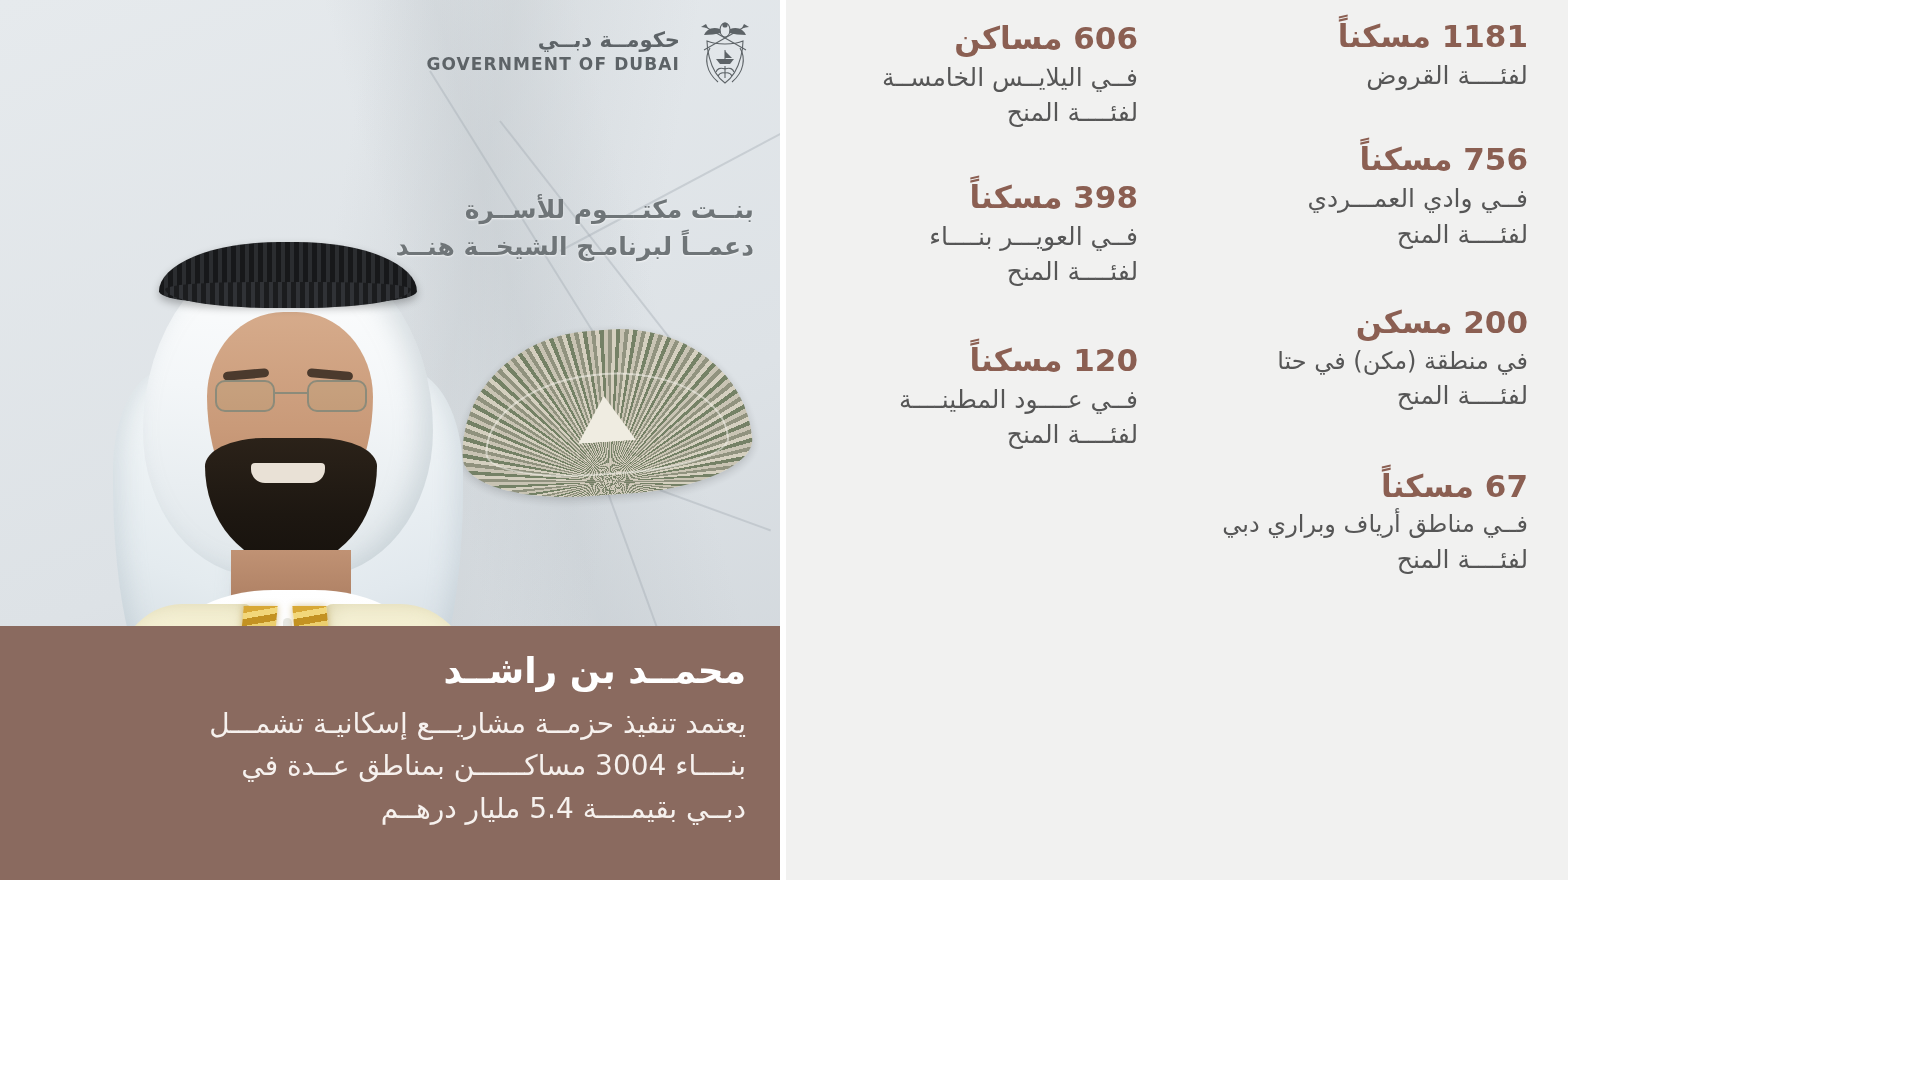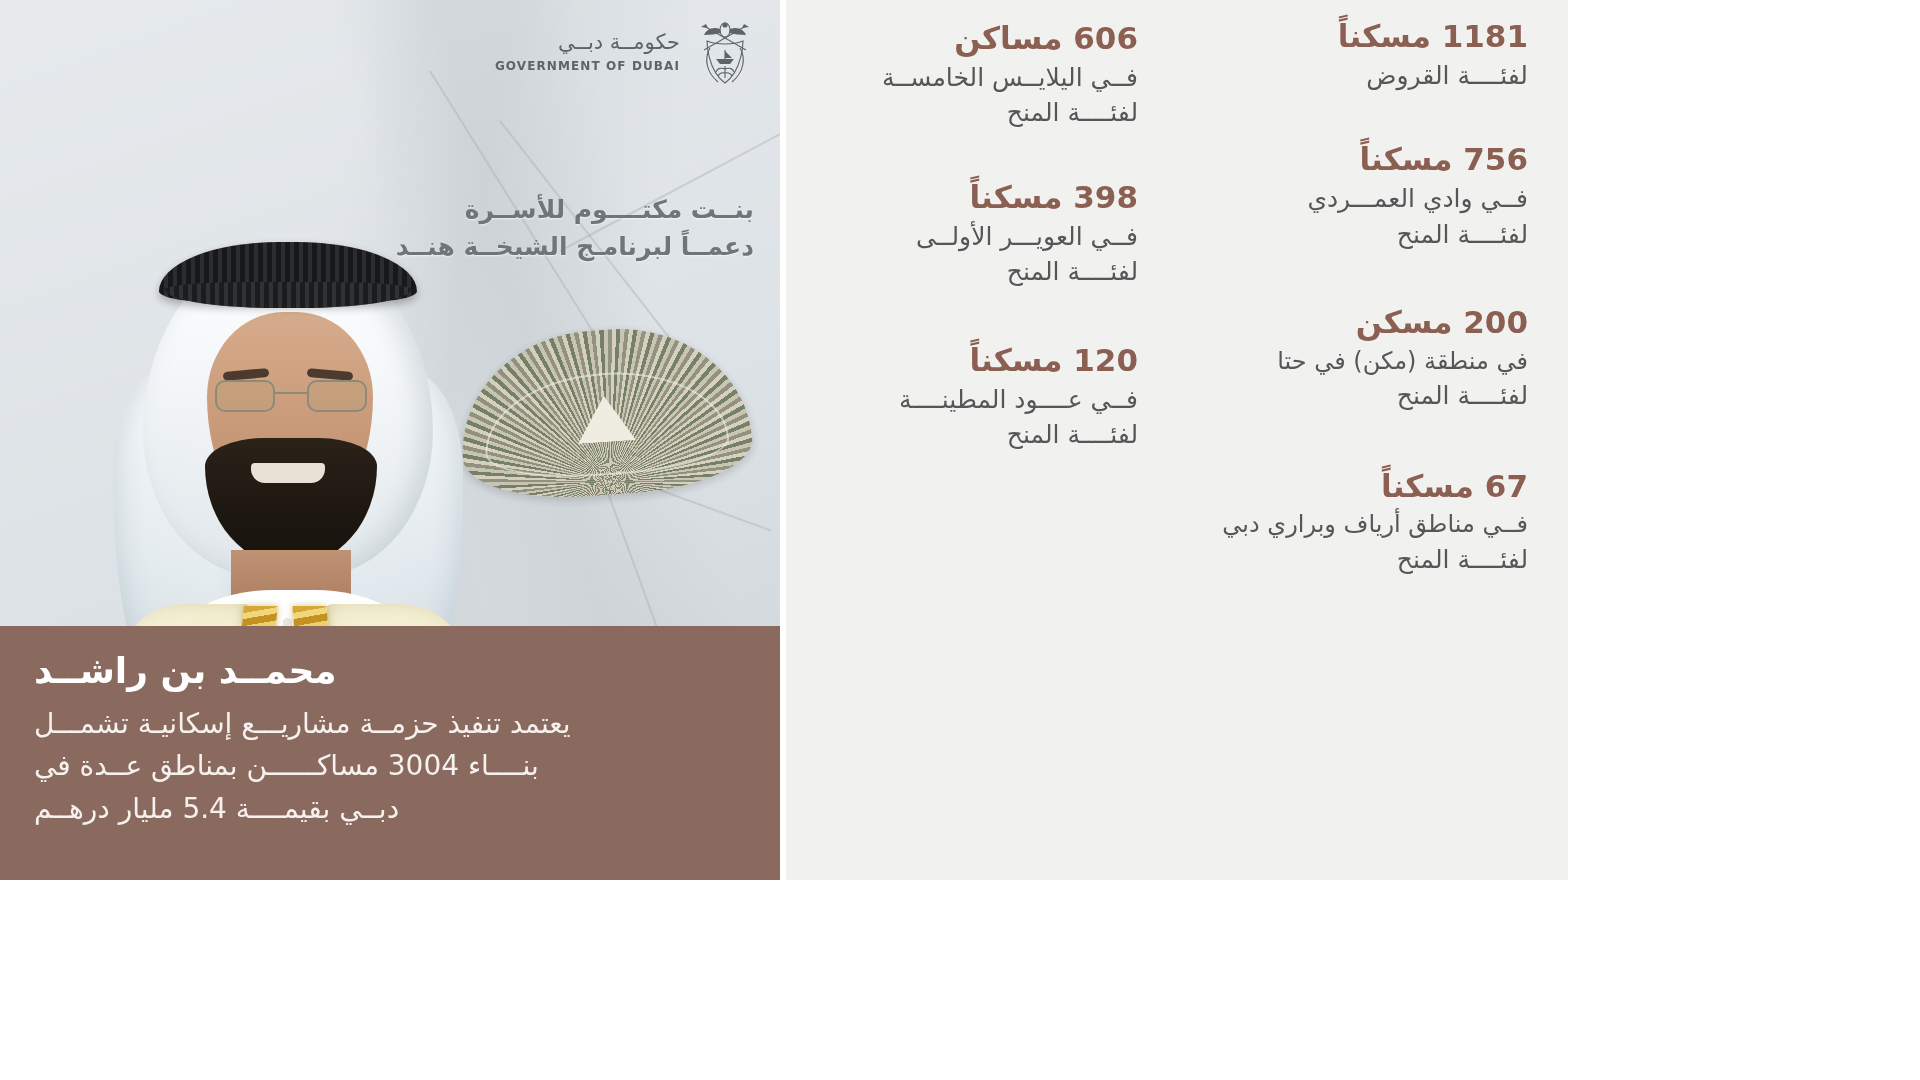--- a/index.html
+++ b/index.html
@@ -281,39 +281,39 @@
     position:absolute;
     right:24px; top:14px;
     z-index:6;
     display:flex;
     align-items:center;
     gap:14px;
     direction:rtl;
   }
   .gov-text { text-align:right; }
   .gov-ar {
-    font-size:21px; font-weight:normal; color:#5d6367;
+    font-size:21px; font-weight:bold; color:#5d6367;
     letter-spacing:1px; line-height:1.2; white-space:nowrap;
   }
   .gov-en {
-    font-size:12px; font-weight:bold; color:#5d6367;
+    font-size:17px; font-weight:bold; color:#5d6367;
     letter-spacing:1.1px; line-height:1.35; white-space:nowrap;
   }
   .gov-emblem { width:62px; height:76px; }
 
   
   .caption-panel {
     position:absolute;
     right:0; bottom:0;
     width:780px;
     min-height:254px;
     background:#8a6a5f;
     padding:22px 34px 26px 34px;
     direction:rtl;
-    text-align:left;
+    text-align:right;
     z-index:7;
   }
   .cap-title {
     font-size:36px;
     font-weight:bold;
     color:#ffffff;
     line-height:1.3;
     margin-bottom:8px;
     white-space:nowrap;
   }
@@ -467,21 +467,21 @@
       <div class="stat-col col-left" style="padding-top:18px;">
 
         <div class="stat-block">
           <div class="stat-head">606 مساكن</div>
           <div class="stat-line">فــي اليلايــس الخامســة</div>
           <div class="stat-cat">لفئــــة المنح</div>
         </div>
 
         <div class="stat-block" style="margin-bottom:50px;">
           <div class="stat-head">398 مسكناً</div>
-          <div class="stat-line">فــي العويـــر الأولــى</div>
+          <div class="stat-line">فــي العويـــر بنــــاء</div>
           <div class="stat-cat">لفئــــة المنح</div>
         </div>
 
         <div class="stat-block">
           <div class="stat-head">120 مسكناً</div>
           <div class="stat-line">فــي عــــود المطينــــة</div>
           <div class="stat-cat">لفئــــة المنح</div>
         </div>
       </div>
     </div>

